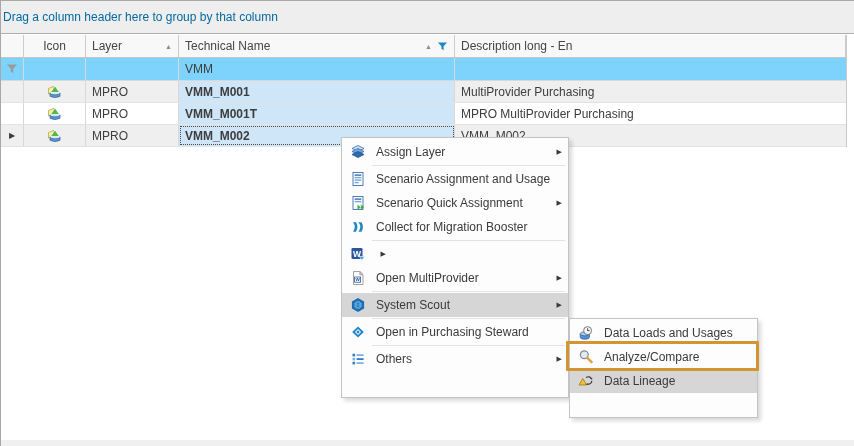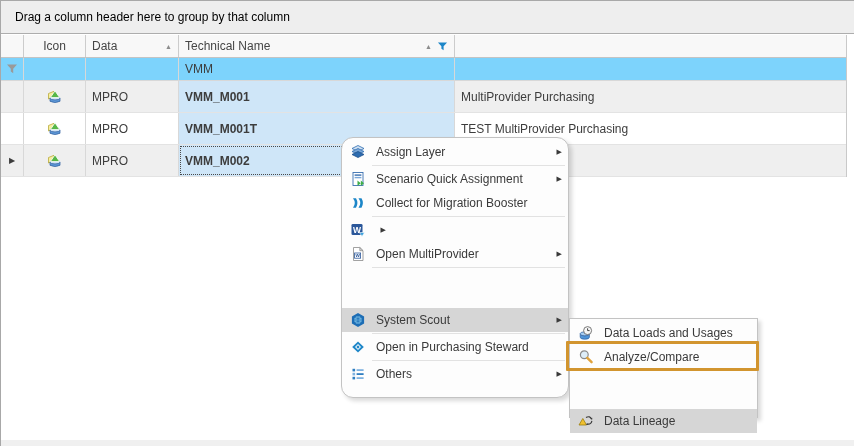--- a/index.html
+++ b/index.html
@@ -8,52 +8,52 @@
     position:relative;width:854px;height:446px;background:#ffffff;
     font-family:"Liberation Sans","DejaVu Sans",sans-serif;
     font-size:12px;color:#3d3d3d;overflow:hidden;
     border-left:1px solid #a8a8a8;
   }
   
   .group-panel{
     position:absolute;left:0;top:0;width:853px;height:34px;
     background:var(--panel-bg,#eeeeee);
     border-top:1px solid #a8a8a8;border-bottom:1px solid #adadad;
-    line-height:32px;padding-left:14px;color:#000000;
+    line-height:32px;padding-left:2px;color:#0369a1;
   }
   
   .grid-body{position:absolute;left:0;top:35px;width:846px;border-right:1px solid #c9c9c9;background:#fff;}
   .g-row{display:flex;width:100%;height:22px;}
   .header-row{background:#f8f8f8;border-bottom:1px solid #c4c4c4;height:23px;}
   .filter-row{background:#7dd3fc;border-bottom:1px solid #d8d8d8;height:23px;}
-  .data-row{border-bottom:1px solid #e3e3e3;height:32px;}
+  .data-row{border-bottom:1px solid #e3e3e3;height:22px;}
   .data-row.alt{background:var(--alt-row,#efefef);}
   .cell{display:flex;align-items:center;padding:0 6px;border-right:1px solid #d8d8d8;overflow:hidden;white-space:nowrap;}
   .header-row .cell{border-right:1px solid #cccccc;color:#454545;}
   .c-ind{width:23px;flex:none;justify-content:center;padding:0;}
   .c-icon{width:62px;flex:none;justify-content:center;}
   .c-type{width:93px;flex:none;}
   .c-tech{width:276px;flex:none;}
   .c-desc{width:391px;flex:none;border-right:none;}
   .sel{background:var(--sel-blue,#cfe6f8);font-weight:bold;}
   .focused{outline:1px dotted #4a4a4a;outline-offset:-2px;}
   .sort-glyph{font-size:7px;color:#8c8c8c;margin-left:auto;padding-left:4px;}
   .sort-glyph.after{margin-left:4px;}
   .hdr-label{flex:none;}
   .spacer{flex:1;}
   .row-arrow{font-size:8px;color:#3c3c3c;}
   
   .menu{
     position:absolute;background:#fdfdfd;border:1px solid #c3c3c3;
     box-shadow:3px 3px 4px rgba(0,0,0,0.15);padding:2px 0;z-index:10;
   }
-  .main-menu{left:340px;top:137px;width:228px;height:261px;border-radius:12px;}
+  .main-menu{left:340px;top:137px;width:228px;height:261px;}
   .sub-menu{left:568px;top:318px;width:189px;height:100px;z-index:11;}
   .menu-item{display:flex;align-items:center;height:24px;padding:0 6px 0 8px;color:#3a3a3a;}
-  .menu-item.hl{background:var(--menu-hl,#d6d6d6);margin-top:40px;}
+  .menu-item.hl{background:var(--menu-hl,#d6d6d6);}
   .mi-icon{width:16px;height:16px;flex:none;margin-right:10px;display:flex;align-items:center;justify-content:center;}
   .mi-label{flex:1;overflow:hidden;white-space:nowrap;}
   .mi-arrow{width:10px;text-align:right;font-size:7px;color:#3a3a3a;flex:none;}
   .menu-sep{height:1px;background:#e2e2e2;margin:1px 3px 1px 30px;}
   
   .annotation{
     position:absolute;left:565px;top:341px;width:193px;height:30px;
     border:3px solid var(--orange,#d2952f);z-index:12;border-radius:1px;
   }
   .bottom-strip{position:absolute;left:0;top:440px;width:854px;height:6px;background:#f0f0f0;}
@@ -69,33 +69,36 @@
   </div>
 
   <div class="grid-body">
 
     <div class="g-row header-row">
       <div class="cell c-ind"></div>
       <div class="cell c-icon">
         <span class="hdr-label">Icon</span>
       </div>
       <div class="cell c-type">
-        <span class="hdr-label">Data</span>
+        <span class="hdr-label">Layer</span>
         <span class="sort-glyph">▲</span>
       </div>
       <div class="cell c-tech">
         <span class="hdr-label">Technical Name</span>
         <span class="spacer"></span>
         <span class="sort-glyph after">▲</span>
         <span class="mi-icon" style="width:11px;height:11px;margin:0 0 0 5px;">
           <svg width="11" height="11" viewBox="0 0 12 12">
               <path d="M1 1.5 h10 L7.2 5.8 v4.4 L4.8 8.4 V5.8 Z" fill="#1d86c8"></path>
             </svg>
         </span>
       </div>
+      <div class="cell c-desc">
+        <span class="hdr-label">Description long - En</span>
+      </div>
     </div>
 
     <div class="g-row filter-row">
       <div class="cell c-ind">
         <svg width="12" height="12" viewBox="0 0 12 12">
             <path d="M1 1.5 h10 L7.2 5.8 v4.4 L4.8 8.4 V5.8 Z" fill="#9a9a9a"></path>
           </svg>
       </div>
       <div class="cell c-icon"></div>
       <div class="cell c-type"></div>
@@ -125,21 +128,21 @@
       <div class="cell c-icon">
         <svg width="16" height="16" viewBox="0 0 16 16">
           <path d="M1.5 4.5 L7 2.3 L7 7.8 L1.5 10 Z" fill="#f7ef9e" stroke="#b9a93c" stroke-width="0.8"></path>
           <path d="M3 9 q5 2.6 10 0 L13 12.3 q-5 2.6 -10 0 Z" fill="#5c96d6" stroke="#2d5d9e" stroke-width="0.7"></path>
           <ellipse cx="8" cy="9" rx="5" ry="1.9" fill="#cfe3f7" stroke="#2d5d9e" stroke-width="0.7"></ellipse>
           <path d="M8 1.8 L12.6 8.6 L3.4 8.6 Z" fill="#57b747" stroke="#ffffff" stroke-width="0.8"></path>
         </svg>
       </div>
       <div class="cell c-type">MPRO</div>
       <div class="cell c-tech sel">VMM_M001T</div>
-      <div class="cell c-desc">TEST MultiProvider Purchasing</div>
+      <div class="cell c-desc">MPRO MultiProvider Purchasing</div>
     </div>
 
     <div class="g-row data-row alt">
       <div class="cell c-ind">
         <span class="row-arrow">▶</span>
       </div>
       <div class="cell c-icon">
         <svg width="16" height="16" viewBox="0 0 16 16">
           <path d="M1.5 4.5 L7 2.3 L7 7.8 L1.5 10 Z" fill="#f7ef9e" stroke="#b9a93c" stroke-width="0.8"></path>
           <path d="M3 9 q5 2.6 10 0 L13 12.3 q-5 2.6 -10 0 Z" fill="#5c96d6" stroke="#2d5d9e" stroke-width="0.7"></path>
@@ -162,20 +165,33 @@
           <path d="M8 4.5 L14 7.5 L8 10.5 L2 7.5 Z" fill="#7aa7d8" stroke="#2d6cb0" stroke-width="0.8"></path>
           <path d="M8 7.5 L14 10.5 L8 13.5 L2 10.5 Z" fill="#2d6cb0" stroke="#1d4f8a" stroke-width="0.8"></path>
         </svg>
       </span>
       <span class="mi-label">Assign Layer</span>
       <span class="mi-arrow">▶</span>
     </div>
 
     <div class="menu-sep"></div>
 
+    <div class="menu-item">
+      <span class="mi-icon">
+        <svg width="16" height="16" viewBox="0 0 16 16">
+          <rect x="3" y="1.5" width="10" height="13" fill="#ffffff" stroke="#3a70b0" stroke-width="0.9"></rect>
+          <rect x="4.6" y="3.4" width="6.8" height="1.4" fill="#3a70b0"></rect>
+          <rect x="4.6" y="5.9" width="6.8" height="1.4" fill="#7aa7d8"></rect>
+          <rect x="4.6" y="8.4" width="6.8" height="1.4" fill="#7aa7d8"></rect>
+          <rect x="4.6" y="10.9" width="4.2" height="1.4" fill="#7aa7d8"></rect>
+        </svg>
+      </span>
+      <span class="mi-label">Scenario Assignment and Usage</span>
+      <span class="mi-arrow"></span>
+    </div>
 
     <div class="menu-item">
       <span class="mi-icon">
         <svg width="16" height="16" viewBox="0 0 16 16">
           <rect x="3" y="1.5" width="10" height="13" fill="#ffffff" stroke="#3a70b0" stroke-width="0.9"></rect>
           <rect x="4.6" y="3.4" width="6.8" height="1.4" fill="#3a70b0"></rect>
           <rect x="4.6" y="5.9" width="6.8" height="1.4" fill="#7aa7d8"></rect>
           <path d="M7.5 9.5 l3.2 2.7 -3.2 2.7 Z" fill="#3fae49"></path>
           <path d="M10.8 9.5 l3.2 2.7 -3.2 2.7 Z" fill="#3fae49"></path>
         </svg>

